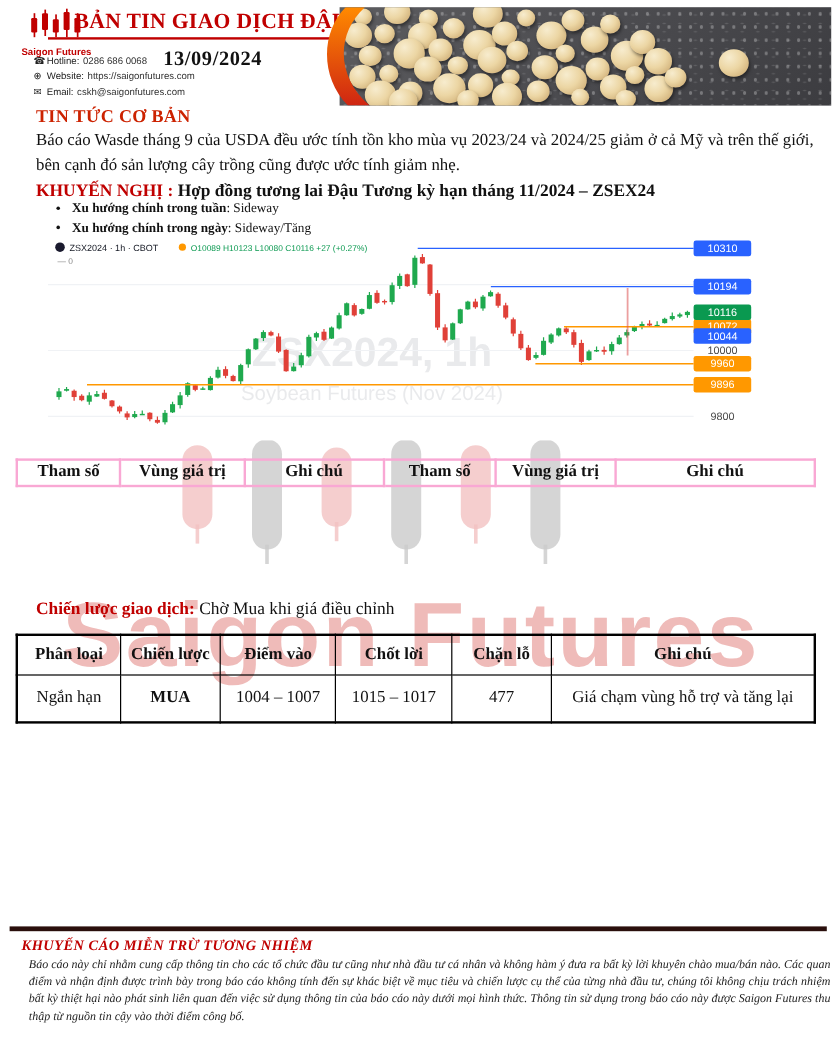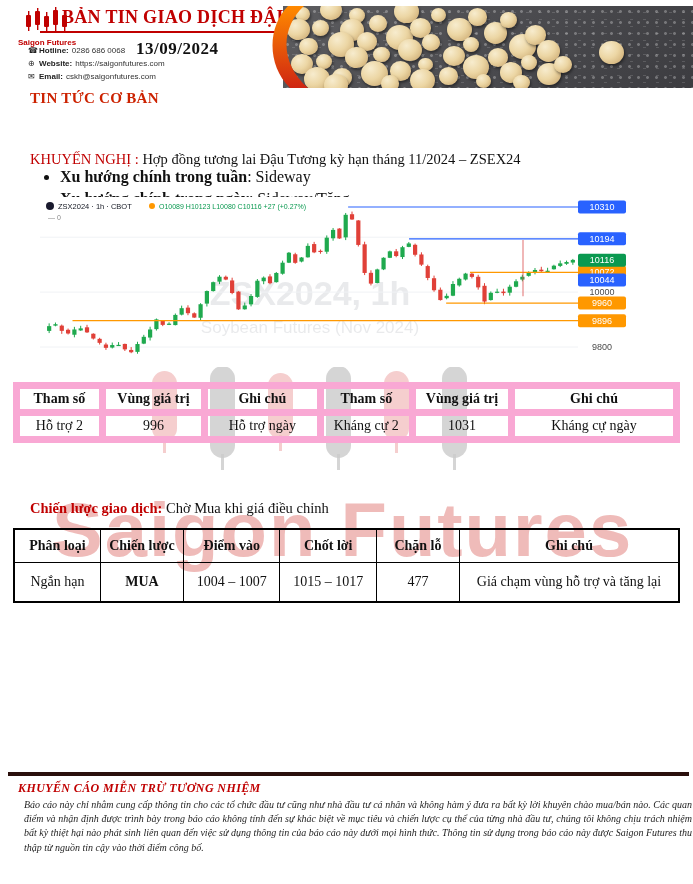--- a/index.html
+++ b/index.html
@@ -7,51 +7,51 @@
         font-family:"Liberation Serif",serif;color:#111;}
   
   .logo{position:absolute;left:12px;top:7px;width:70px;text-align:center;}
   .logo-brand{font-family:"Liberation Sans",sans-serif;font-size:8px;font-weight:bold;color:#c00000;margin-top:1px;}
   .title{position:absolute;left:40px;top:7px;padding:0 12px 3px 22px;font-size:18px;font-weight:bold;
          color:#c00000;border-bottom:2px solid #c00000;letter-spacing:.3px;white-space:nowrap;}
   .date{position:absolute;left:136px;top:39px;font-size:17px;font-weight:bold;letter-spacing:.5px;text-align:right;}
   .contacts{position:absolute;left:28px;top:44px;font-family:"Liberation Sans",sans-serif;}
   .contact-row{display:flex;align-items:center;height:13px;font-size:8px;color:#333;}
   .contact-ic{width:11px;font-size:8px;color:#222;}
-  .contact-label{font-weight:bold;margin-right:3px;color:#222;text-align:center;}
+  .contact-label{font-weight:normal;margin-right:3px;color:#222;text-align:center;}
   
   .photo{position:absolute;left:283px;top:6px;width:410px;height:82px;overflow:hidden;
          background:linear-gradient(135deg,#5d5d60 0%,#4a4a4e 55%,#3c3c40 100%);}
   .photo .speck{position:absolute;inset:0;
      background-image:radial-gradient(rgba(255,255,255,.28) 1px,transparent 1.6px),
                       radial-gradient(rgba(255,255,255,.14) 1px,transparent 1.6px);
      background-size:9px 11px,13px 7px;background-position:0 0,4px 3px;}
   .bean{position:absolute;border-radius:50%;
         background:radial-gradient(circle at 35% 30%,#f7ecce 0%,#ecd6a4 45%,#d4b57e 80%,#bd9c63 100%);
         box-shadow:1px 2px 3px rgba(0,0,0,.45);}
   .swoosh{position:absolute;left:272px;top:6px;width:42px;height:82px;}
   
   .sec-head{position:absolute;left:30px;top:90px;font-size:15px;font-weight:bold;color:#cc2200;letter-spacing:.3px;}
   .news-body{position:absolute;left:30px;top:107px;width:648px;font-size:14px;line-height:1.5;text-align:justify;}
-  .reco{position:absolute;left:30px;top:151px;width:650px;font-size:14.5px;font-weight:normal;}
+  .reco{position:absolute;left:30px;top:151px;width:650px;font-size:14.5px;font-weight:bold;}
   .reco-label{color:#c00000;}
-  .bullets{position:absolute;left:42px;top:168px;margin:0;padding-left:18px;font-size:16px;}
+  .bullets{position:absolute;left:42px;top:168px;margin:0;padding-left:18px;font-size:11px;}
   .bullets li{margin-bottom:4px;}
   
   .chart{position:absolute;left:40px;top:197px;width:652px;height:170px;background:#fff;z-index:2;}
   
   .wm-layer{position:absolute;inset:0;z-index:0;pointer-events:none;}
   .wm-bar{position:absolute;border-radius:13px;opacity:.8;}
   .wm-wick{position:absolute;width:3px;left:11px;opacity:.8;}
   .wm-text{position:absolute;left:52px;top:486px;font-family:"Liberation Sans",sans-serif;
            font-size:76px;font-weight:bold;letter-spacing:2px;color:rgba(214,77,70,.38);white-space:nowrap;}
   
   table{border-collapse:collapse;table-layout:fixed;background:transparent;}
   .levels{position:absolute;left:13px;top:382px;width:667px;z-index:1;}
-  .levels th,.levels td{border:7px solid #f9a8d4;font-size:14px;text-align:center;padding:1px 2px;height:18px;}
+  .levels th,.levels td{border:2px solid #f9a8d4;font-size:14px;text-align:center;padding:1px 2px;height:18px;}
   .levels th{font-weight:bold;}
   .levels{border:2px solid #000;}
   .strategy{position:absolute;left:13px;top:528px;width:667px;z-index:1;border:2px solid #000;}
   .strategy th,.strategy td{border:1px solid #000;font-size:14px;text-align:center;padding:1px 3px;}
   .strategy th{height:30px;font-weight:bold;}
   .strategy td{height:36px;}
   .strategy td:nth-child(2){font-weight:bold;}
   
   .interp{position:absolute;left:30px;top:460px;width:650px;font-size:14.5px;z-index:1;}
   .strat-line{position:absolute;left:30px;top:500px;width:650px;font-size:14.5px;z-index:1;}
@@ -182,20 +182,21 @@
     <defs>
       <linearGradient id="og" x1="0" y1="0" x2="0" y2="1">
         <stop offset="0" stop-color="#ff8a00"></stop>
           <stop offset="1" stop-color="#cf2512"></stop>
       </linearGradient>
     </defs>
     <path d="M32,0 C8,22 8,58 36,82 L18,82 C-6,58 -4,20 16,0 Z" fill="url(#og)"></path>
   </svg>
 
   <div class="sec-head">TIN TỨC CƠ BẢN</div>
+  <div class="news-body">Báo cáo Wasde tháng 9 của USDA đều ước tính tồn kho mùa vụ 2023/24 và 2024/25 giảm ở cả Mỹ và trên thế giới, bên cạnh đó sản lượng cây trồng cũng được ước tính giảm nhẹ.</div>
   <div class="reco">
     <span class="reco-label">KHUYẾN NGHỊ :</span><span> Hợp đồng tương lai Đậu Tương kỳ hạn tháng 11/2024 – ZSEX24</span>
   </div>
   <ul class="bullets" id="bullets">
       <li><b>Xu hướng chính trong tuần</b><span>: Sideway</span></li>
       <li><b>Xu hướng chính trong ngày</b><span>: Sideway/Tăng</span></li>
     </ul>
 
   <svg class="chart" id="chartSvg" viewBox="0 0 652 170">
       <text x="270" y="108" text-anchor="middle" font-family="&quot;Liberation Sans&quot;,sans-serif" font-size="34" font-weight="bold" fill="rgba(120,123,134,0.16)">ZSX2024, 1h</text>
@@ -429,28 +430,20 @@
         <tr>
           <th>Tham số</th>
           <th>Vùng giá trị</th>
           <th>Ghi chú</th>
           <th>Tham số</th>
           <th>Vùng giá trị</th>
           <th>Ghi chú</th>
         </tr>
       </thead>
       <tbody>
-        <tr>
-          <td>Hỗ trợ 2</td>
-          <td>996</td>
-          <td>Hỗ trợ ngày</td>
-          <td>Kháng cự 2</td>
-          <td>1031</td>
-          <td>Kháng cự ngày</td>
-        </tr>
       </tbody>
     </table>
 
   <div class="strat-line">
     <span class="red-label">Chiến lược giao dịch:</span><span> Chờ Mua khi giá điều chỉnh</span>
   </div>
 
   <table class="strategy" id="strategyTable">
       <colgroup>
         <col style="width: 13%;">

